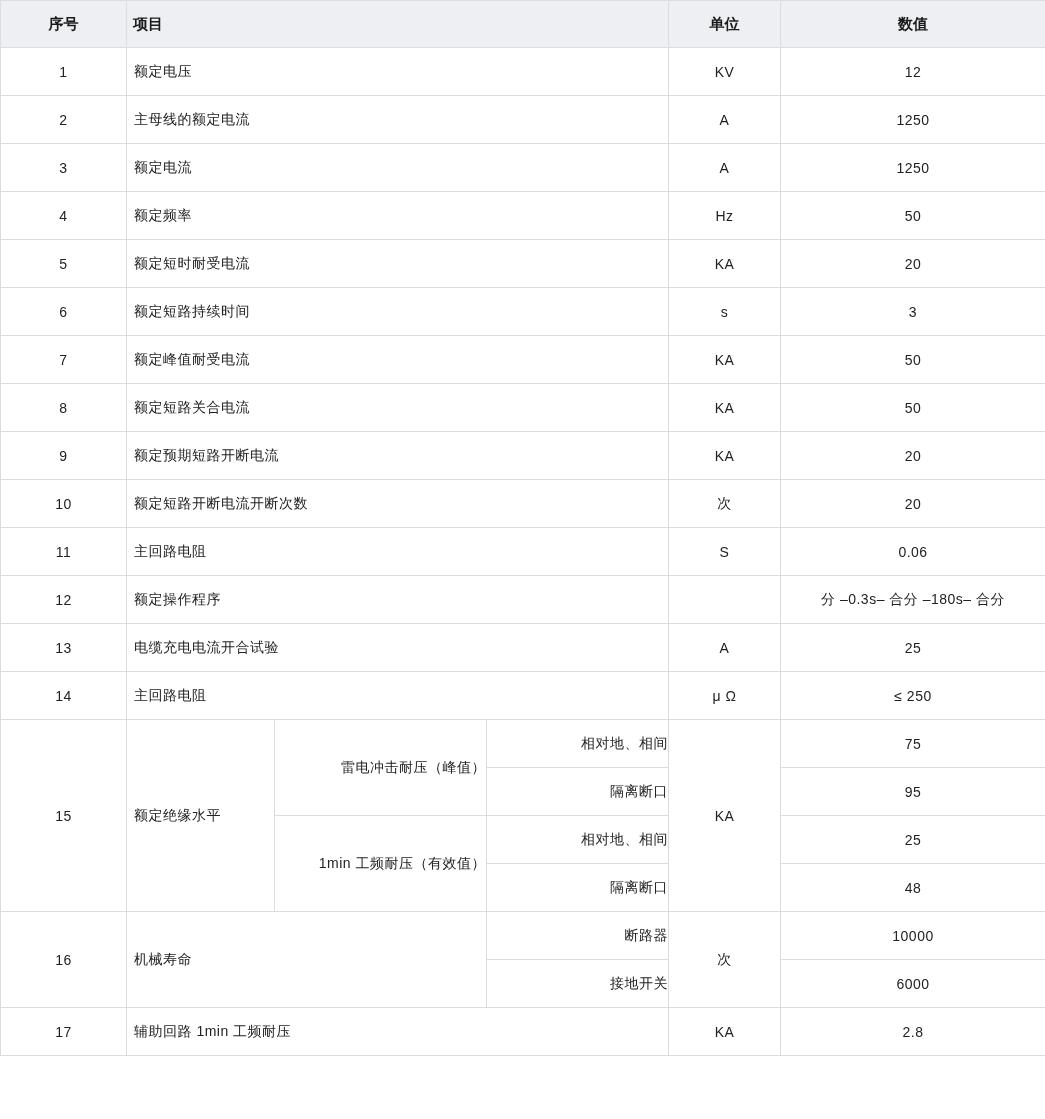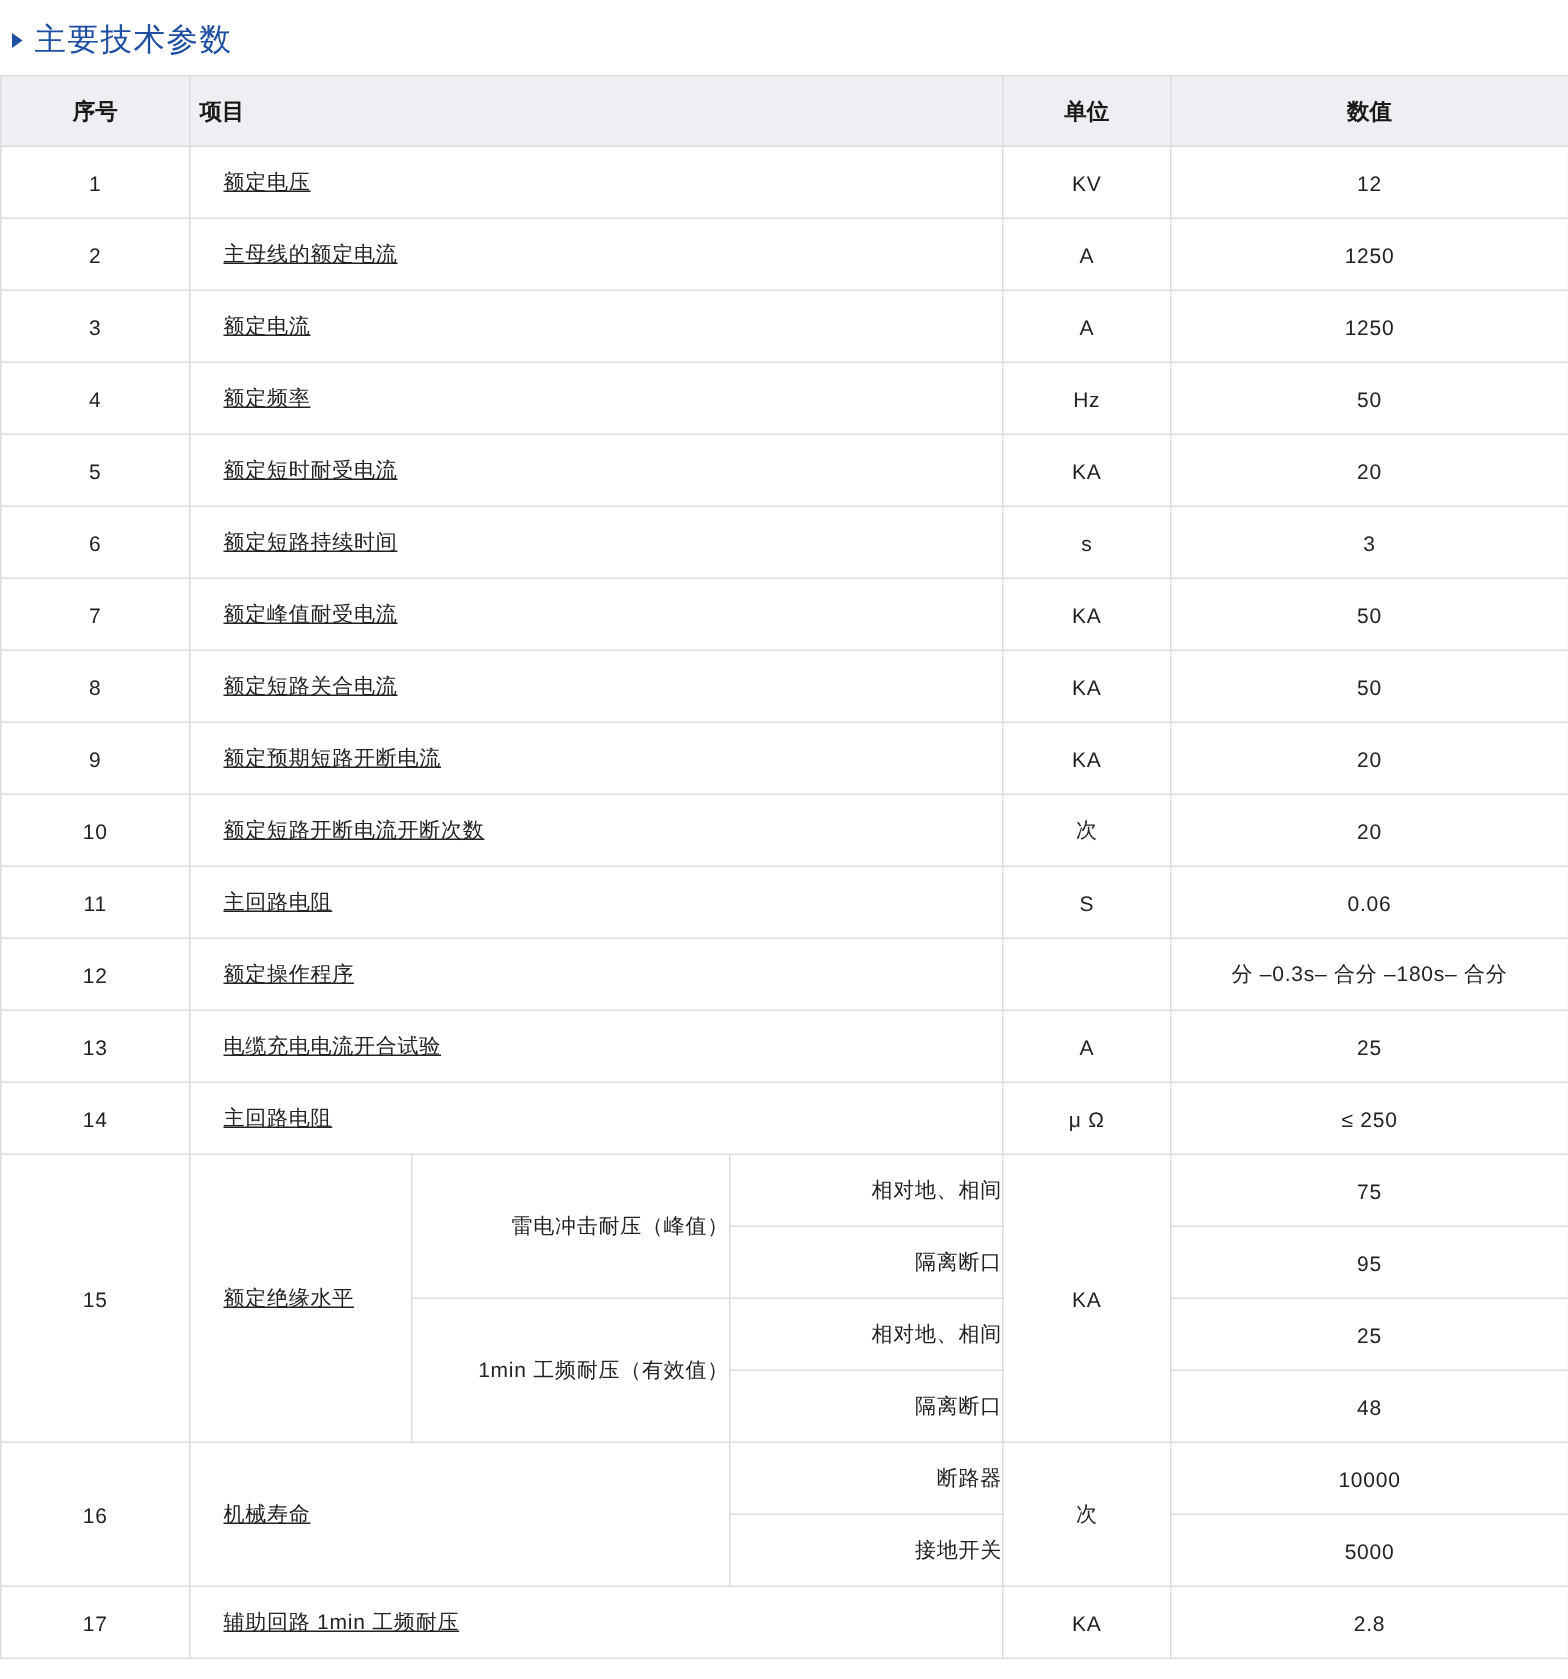--- a/index.html
+++ b/index.html
@@ -77,46 +77,41 @@
     text-align: center;
     color: #222;
     font-size: 14px;
   }
   tbody td.num {
     font-size: 14px;
     letter-spacing: 0.5px;
   }
   tbody td.item {
     text-align: left;
-    padding-left: 22px;
-    letter-spacing: 0.5px;
-    text-decoration: underline;
+    padding-left: 7px;
+    letter-spacing: 0.5px;
   }
   tbody td.sub {
     text-align: right;
     padding-left: 18px;
     letter-spacing: 0.5px;
   }
   tbody td.val {
     letter-spacing: 0.5px;
   }
   tbody td.unit {
     letter-spacing: 0.5px;
   }
   .nowrap { white-space: nowrap; }
 </style>
 </head>
 <body>
 
 <div class="page">
 
-  <div class="heading">
-    <span class="arrow"></span>
-    <span class="title">主要技术参数</span>
-  </div>
 
   <table class="spec">
     <colgroup>
       <col class="c-no">
         <col class="c-item">
         <col class="c-sub1">
         <col class="c-sub2">
         <col class="c-unit">
         <col class="c-val">
     </colgroup>
@@ -239,21 +234,21 @@
 
       <tr>
         <td class="num" rowspan="2">16</td>
         <td class="item" rowspan="2" colspan="2">机械寿命</td>
         <td class="sub">断路器</td>
         <td class="unit" rowspan="2">次</td>
         <td class="val">10000</td>
       </tr>
       <tr>
         <td class="sub">接地开关</td>
-        <td class="val">5000</td>
+        <td class="val">6000</td>
       </tr>
 
       <tr>
         <td class="num">17</td>
         <td class="item" colspan="3">辅助回路 1min 工频耐压</td>
         <td class="unit">KA</td>
         <td class="val">2.8</td>
       </tr>
 
     </tbody>

